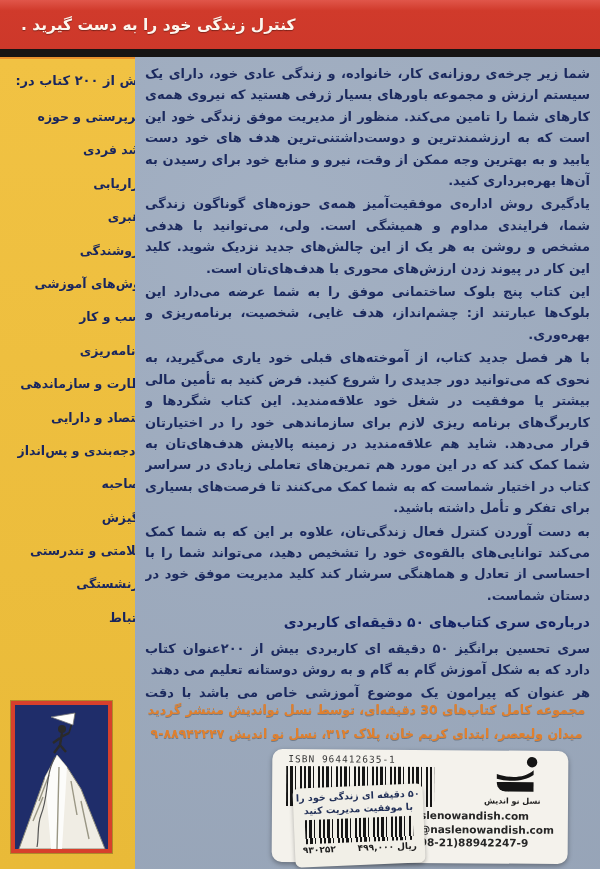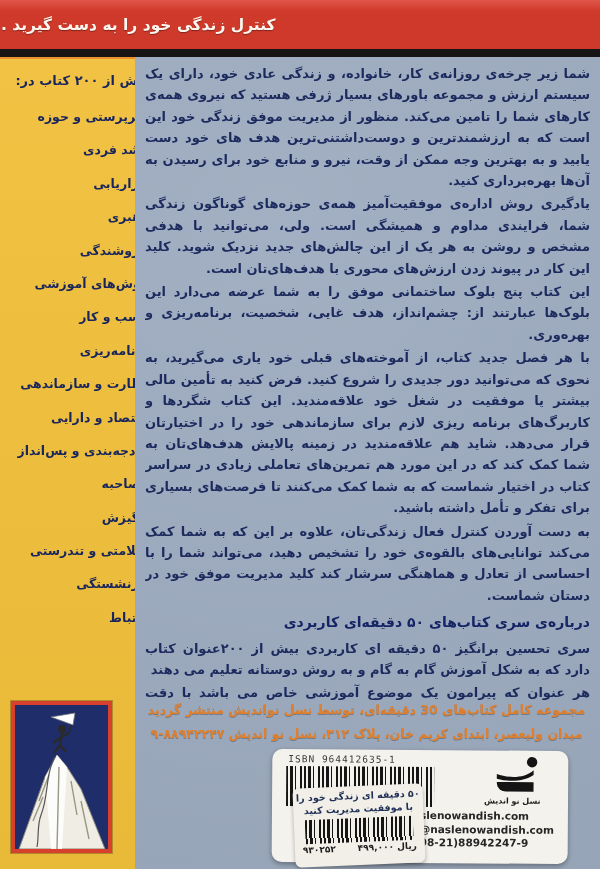--- a/index.html
+++ b/index.html
@@ -9,21 +9,21 @@
     background:#9dabbf;
   }
   
   .topbar{
     position:absolute;left:0;top:0;width:100%;height:49px;
     background:linear-gradient(180deg,#e0564a 0%,#d03a2b 22%,#cd382a 100%);
     display:flex;align-items:center;justify-content:flex-end;
     direction:rtl;
   }
   .topbar span{
-    color:#fdf6ee;font-size:15.5px;font-weight:700;padding-left:1px;padding-right:14px;
+    color:#fdf6ee;font-size:15.5px;font-weight:700;padding-left:21px;padding-right:14px;
     text-shadow:0 1px 1px rgba(0,0,0,.35);
   }
   .divider{
     position:absolute;left:0;top:49px;width:100%;height:8px;background:#161414;
   }
   
   .sidebar{
     position:absolute;left:0;top:57px;bottom:0;width:156px;
     background:linear-gradient(180deg,#f1c243,#e9ba38);
     border-top:2px solid #e8912e;

